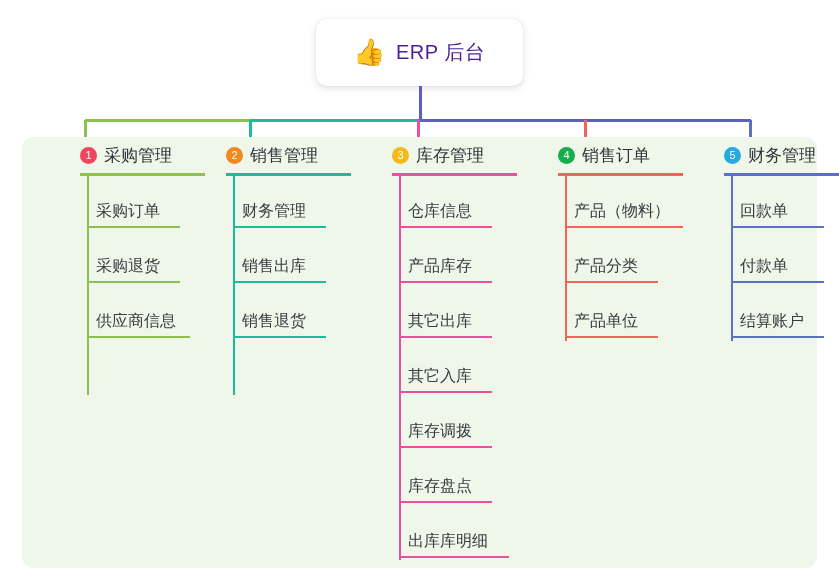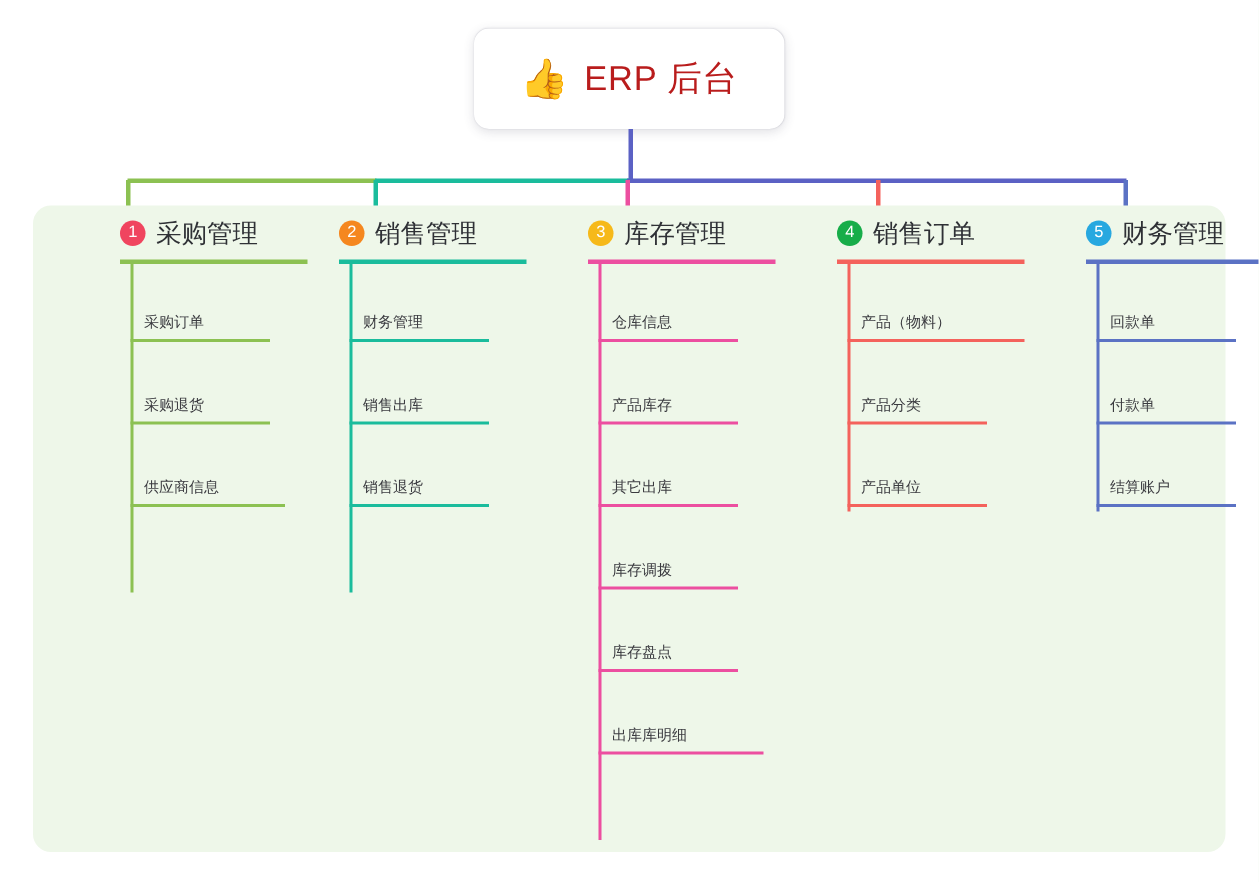--- a/index.html
+++ b/index.html
@@ -32,22 +32,22 @@
     gap: 10px;
     box-sizing: border-box;
   }
   #root-icon {
     font-size: 26px;
     line-height: 1;
     display: inline-block;
     transform: translateY(-1px);
   }
   #root-title {
-    font-size: 23px;
-    color: #b91c1c;
+    font-size: 20px;
+    color: #4c1d95;
     letter-spacing: 0.5px;
     white-space: nowrap;
   }
 
   
   .conn {
     position: absolute;
   }
 
   
@@ -111,21 +111,21 @@
     margin-top: 2px;
   }
   .leaf {
     position: relative;
     height: 55px;
   }
   .leaf-label {
     position: absolute;
     left: 34px;
     bottom: 8px;
-    font-size: 10px;
+    font-size: 16px;
     color: #3b3b40;
     white-space: nowrap;
     text-align: center;
   }
   .leaf-rule {
     position: absolute;
     left: 25px;
     bottom: 2px;
     width: 93px;
     height: 2px;
@@ -216,20 +216,24 @@
       </div>
       <div class="leaf">
         <span class="leaf-label">产品库存</span>
         <span class="leaf-rule" style="background:#ec4fa0;"></span>
       </div>
       <div class="leaf">
         <span class="leaf-label">其它出库</span>
         <span class="leaf-rule" style="background:#ec4fa0;"></span>
       </div>
       <div class="leaf">
+        <span class="leaf-label">其它入库</span>
+        <span class="leaf-rule" style="background:#ec4fa0;"></span>
+      </div>
+      <div class="leaf">
         <span class="leaf-label">库存调拨</span>
         <span class="leaf-rule" style="background:#ec4fa0;"></span>
       </div>
       <div class="leaf">
         <span class="leaf-label">库存盘点</span>
         <span class="leaf-rule" style="background:#ec4fa0;"></span>
       </div>
       <div class="leaf">
         <span class="leaf-label">出库库明细</span>
         <span class="leaf-rule" style="background:#ec4fa0;width:110px;"></span>

